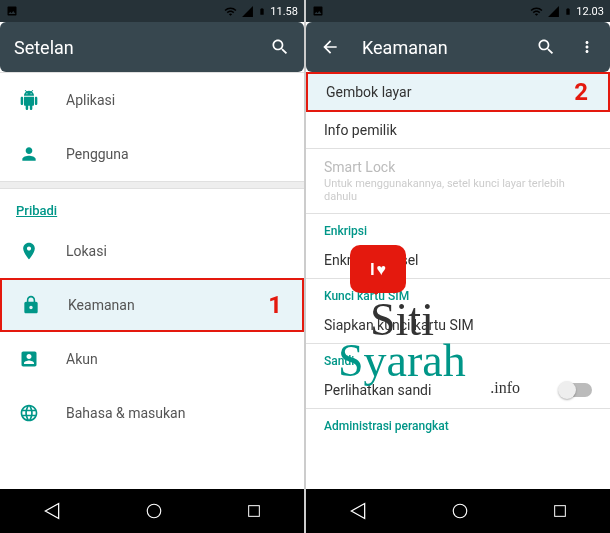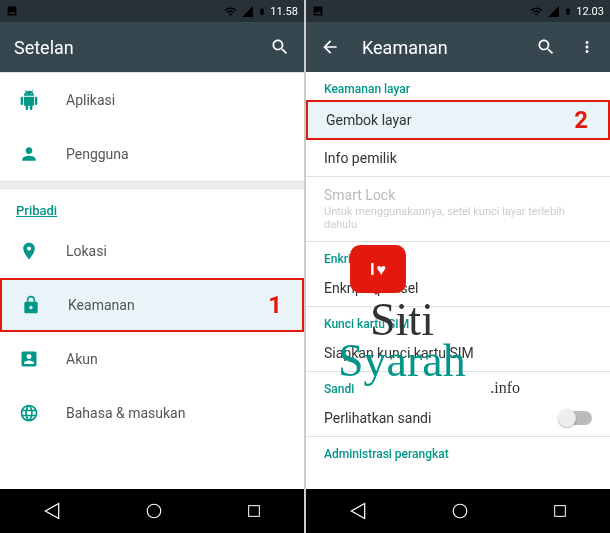--- a/index.html
+++ b/index.html
@@ -1,21 +1,21 @@
 <!DOCTYPE html>
 <html><head>
 <meta charset="utf-8">
 <style>
   * { box-sizing: border-box; margin: 0; padding: 0; }
   body { font-family: Roboto, Arial, sans-serif; background: #ccc; width: 610px; height: 533px; position: relative; }
   .container { display: flex; gap: 2px; width: 610px; height: 533px; }
   .phone { width: 304px; height: 533px; background: #fff; display: flex; flex-direction: column; position: relative; }
   .statusbar { height: 22px; background: #263238; color: #fff; display: flex; align-items: center; justify-content: flex-end; padding: 0 6px; font-size: 11px; gap: 4px; }
   .statusbar .sb-left { margin-right: auto; display: flex; gap: 2px; }
-  .appbar { height: 50px; background: #37474F; color: #fff; display: flex; align-items: center; padding: 0 14px; gap: 22px; }
+  .appbar { height: 50px; background: #37474F; color: #fff; display: flex; align-items: center; padding: 0 14px; gap: 22px; border-radius: 6px; }
   .appbar .title { font-size: 18px; font-weight: 400; flex: 1; }
   .appbar svg { fill: #fff; }
   .content { flex: 1; overflow: hidden; background: #fff; }
   .row { display: flex; align-items: center; height: 54px; padding: 0 16px 0 18px; gap: 26px; color: #555; font-size: 14px; text-align: center; }
   .row .icon { width: 22px; display: flex; justify-content: center; }
   .row svg { fill: #757575; }
   .row.teal svg { fill: #009688; }
   .section { padding: 14px 16px 6px 16px; color: #009688; font-size: 13px; font-weight: 500; text-decoration: underline; }
   .divider { height: 1px; background: #e0e0e0; }
   .thick-divider { height: 8px; background: #eee; border-top: 1px solid #e0e0e0; border-bottom: 1px solid #e0e0e0; }
@@ -161,21 +161,20 @@
         </svg>
       <span class="title">Keamanan</span>
       <svg width="20" height="20" viewBox="0 0 24 24">
           <path d="M15.5 14h-.79l-.28-.27C15.41 12.59 16 11.11 16 9.5 16 5.91 13.09 3 9.5 3S3 5.91 3 9.5 5.91 16 9.5 16c1.61 0 3.09-.59 4.23-1.57l.27.28v.79l5 4.99L20.49 19l-4.99-5zm-6 0C7.01 14 5 11.99 5 9.5S7.01 5 9.5 5 14 7.01 14 9.5 11.99 14 9.5 14z"></path>
         </svg>
       <svg width="18" height="18" viewBox="0 0 24 24">
           <path d="M12 8c1.1 0 2-.9 2-2s-.9-2-2-2-2 .9-2 2 .9 2 2 2zm0 2c-1.1 0-2 .9-2 2s.9 2 2 2 2-.9 2-2-.9-2-2-2zm0 6c-1.1 0-2 .9-2 2s.9 2 2 2 2-.9 2-2-.9-2-2-2z"></path>
         </svg>
     </div>
     <div class="content">
-      <div class="section2">Keamanan layar</div>
       <div class="subrow hl">
         <div class="t1">Gembok layar</div>
         <span class="num">2</span>
       </div>
       <div class="subrow">
         <div class="t1">Info pemilik</div>
       </div>
       <div class="divider"></div>
       <div class="subrow disabled">
         <div class="t1">Smart Lock</div>

